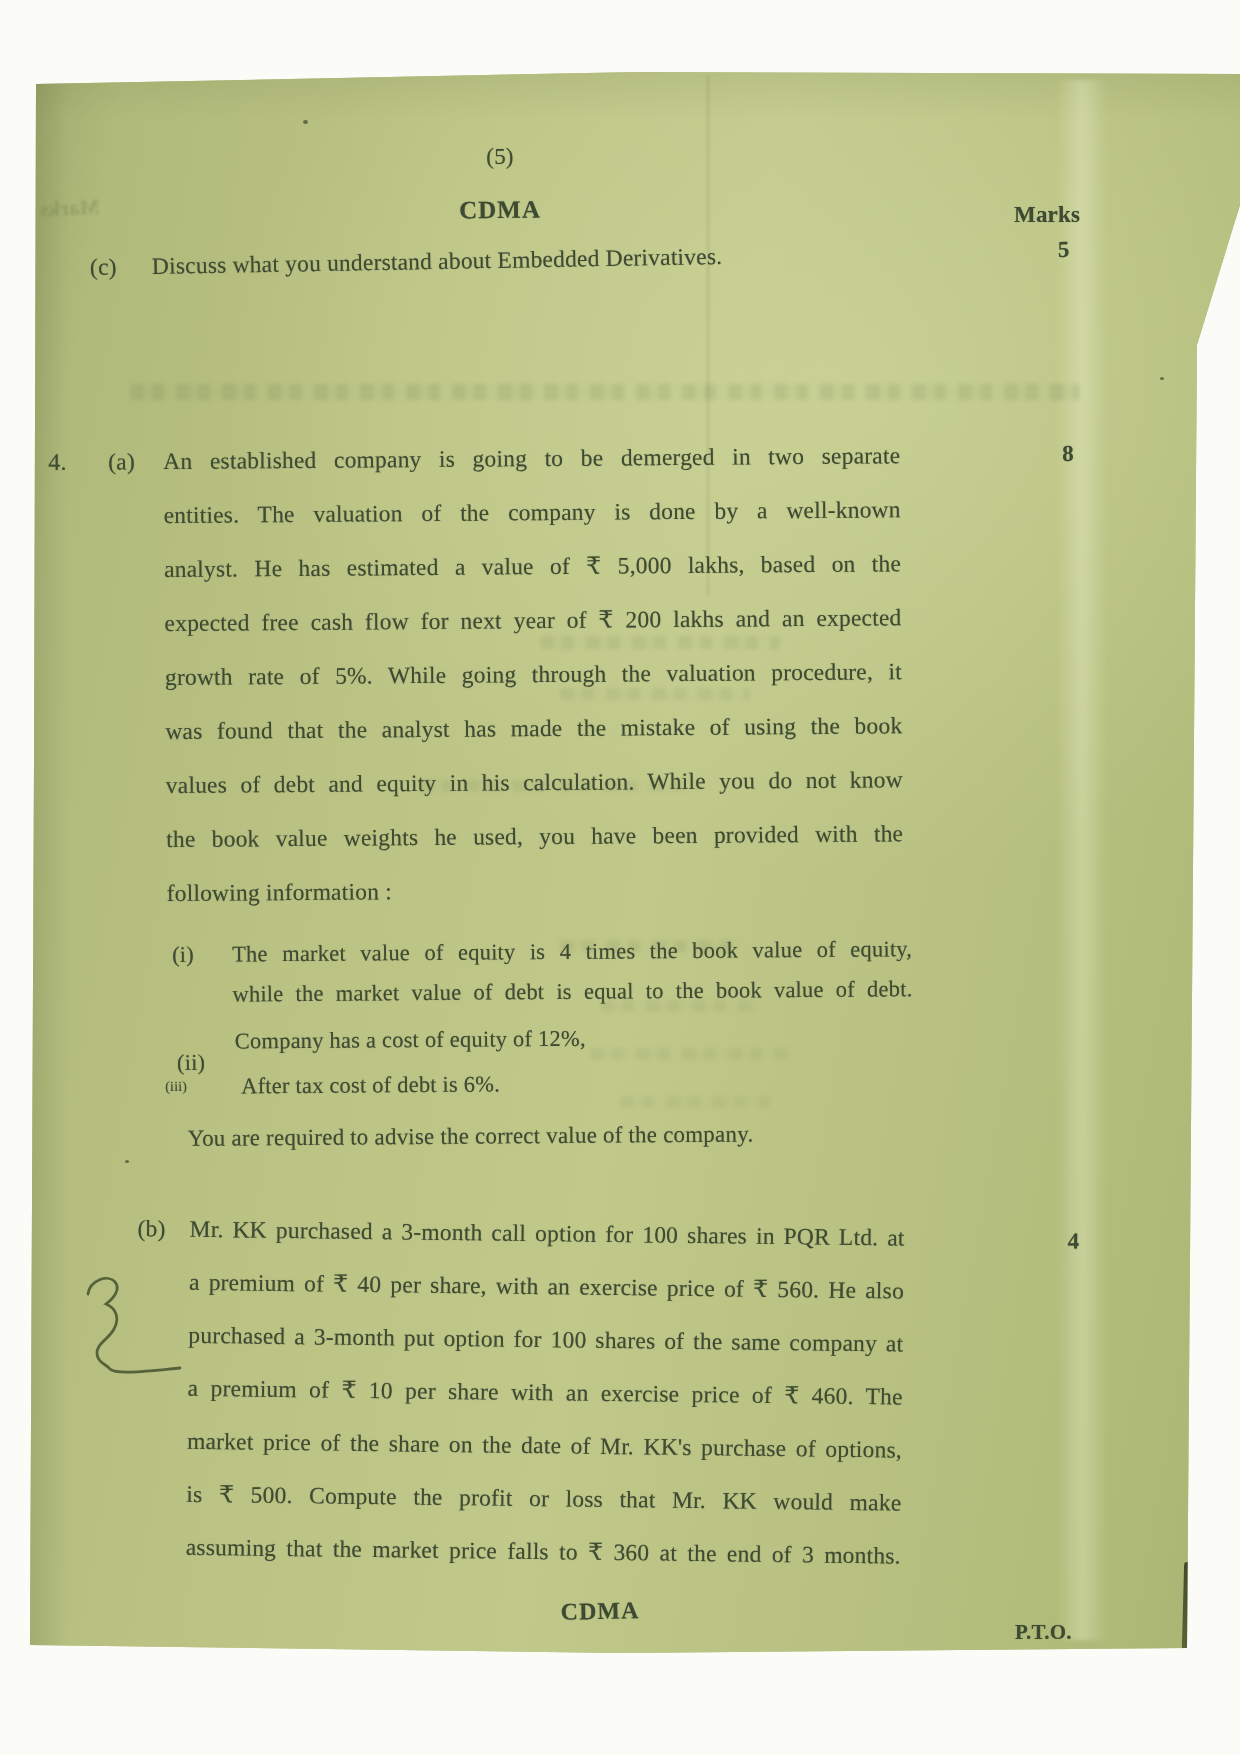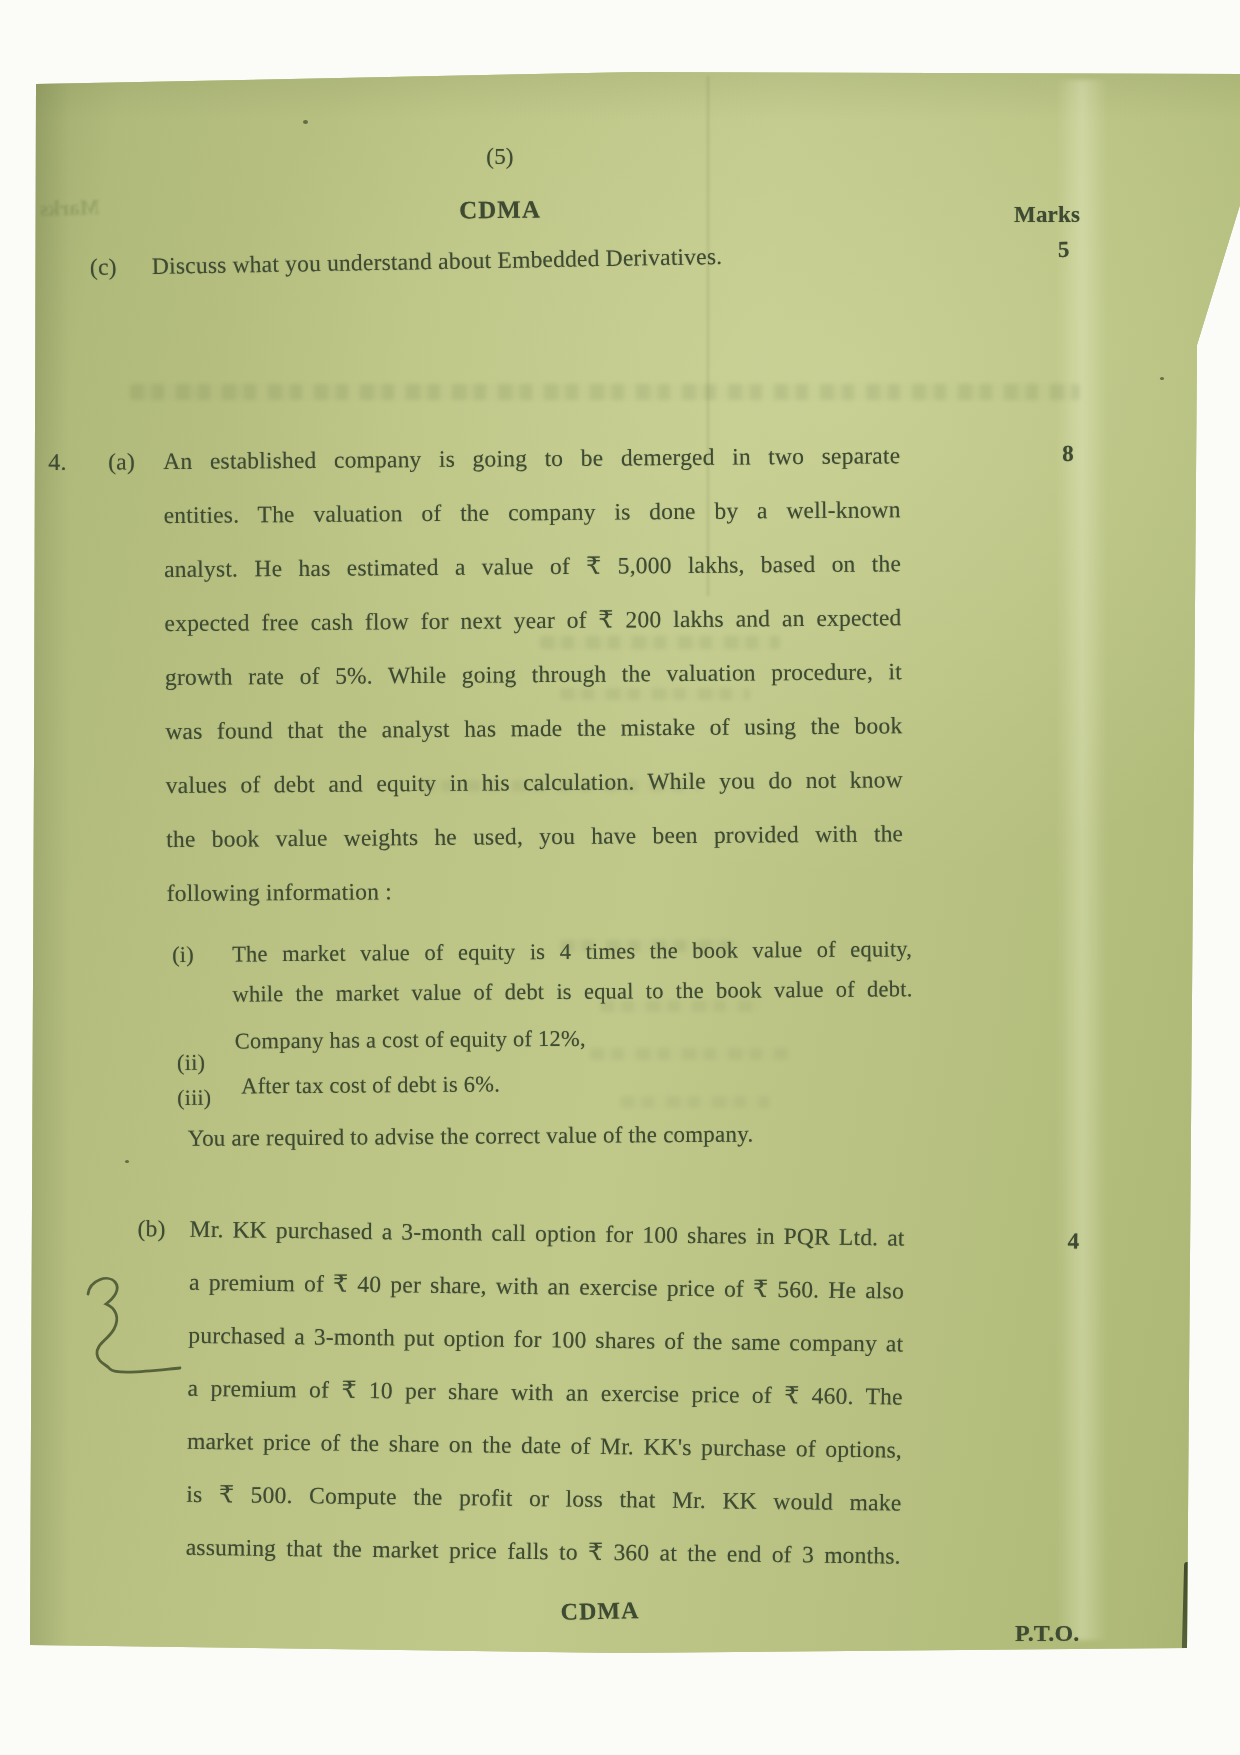--- a/index.html
+++ b/index.html
@@ -106,21 +106,21 @@
           <div>while the market value of debt is equal to the book value of debt.</div>
         </span>
     </div>
     <div>
       <span class="abs ink" style="left:132px;top:614px;height:40px;line-height:40px;font-size:22.5px;">(ii)</span>
       <span class="abs ink ilines single" style="left:190px;top:593px;width:680px;display:block;">
           <div>Company has a cost of equity of 12%,</div>
         </span>
     </div>
     <div>
-      <span class="abs ink" style="left:132px;top:638px;height:40px;line-height:40px;font-size:22px;margin-top:11px;">(iii)</span>
+      <span class="abs ink" style="left:120px;top:638px;height:40px;line-height:40px;font-size:14px;">(iii)</span>
       <span class="abs ink ilines single" style="left:196px;top:638px;width:680px;display:block;">
           <div>After tax cost of debt is 6%.</div>
         </span>
     </div>
 
     <div class="abs ink" style="left:142px;top:688px;height:44px;line-height:44px;font-size:23px;">You are required to advise the correct value of the company.</div>
   </div>
 
   <svg class="squiggle" style="left:78px;top:1272px;" width="110" height="110" viewBox="0 0 110 110">
     <path d="M 10 22 C 12 8, 30 2, 37 10 C 43 17, 36 26, 28 32 C 38 36, 42 46, 36 57 C 30 68, 18 72, 19 82 C 20 91, 28 92, 32 97 C 38 103, 70 99, 102 96" fill="none" stroke="#44512e" stroke-width="2.8" stroke-linecap="round" opacity="0.85"></path>
@@ -134,14 +134,14 @@
         <div>a premium of ₹ 40 per share, with an exercise price of ₹ 560. He also</div>
         <div>purchased a 3-month put option for 100 shares of the same company at</div>
         <div>a premium of ₹ 10 per share with an exercise price of ₹ 460. The</div>
         <div>market price of the share on the date of Mr. KK's purchase of options,</div>
         <div>is ₹ 500. Compute the profit or loss that Mr. KK would make</div>
         <div>assuming that the market price falls to ₹ 360 at the end of 3 months.</div>
       </div>
   </div>
 
   <div class="abs ink center b" style="left:545px;top:1598px;width:110px;font-size:24px;letter-spacing:1px;transform:rotate(-1.2deg);">CDMA</div>
-  <div class="abs ink b" style="left:1015px;top:1620px;font-size:24px;">P.T.O.</div>
+  <div class="abs ink b" style="left:1015px;top:1620px;font-size:21px;">P.T.O.</div>
 </div>
 
 </body></html>

